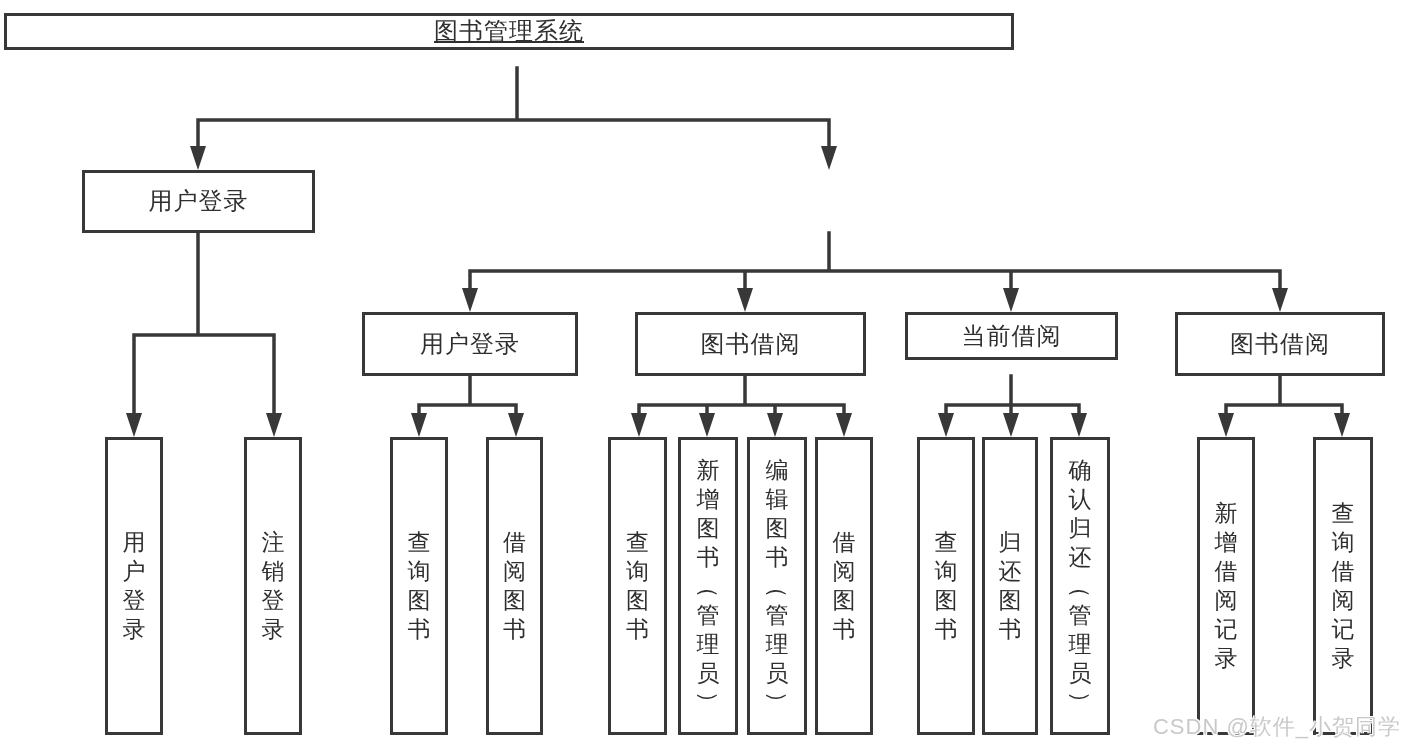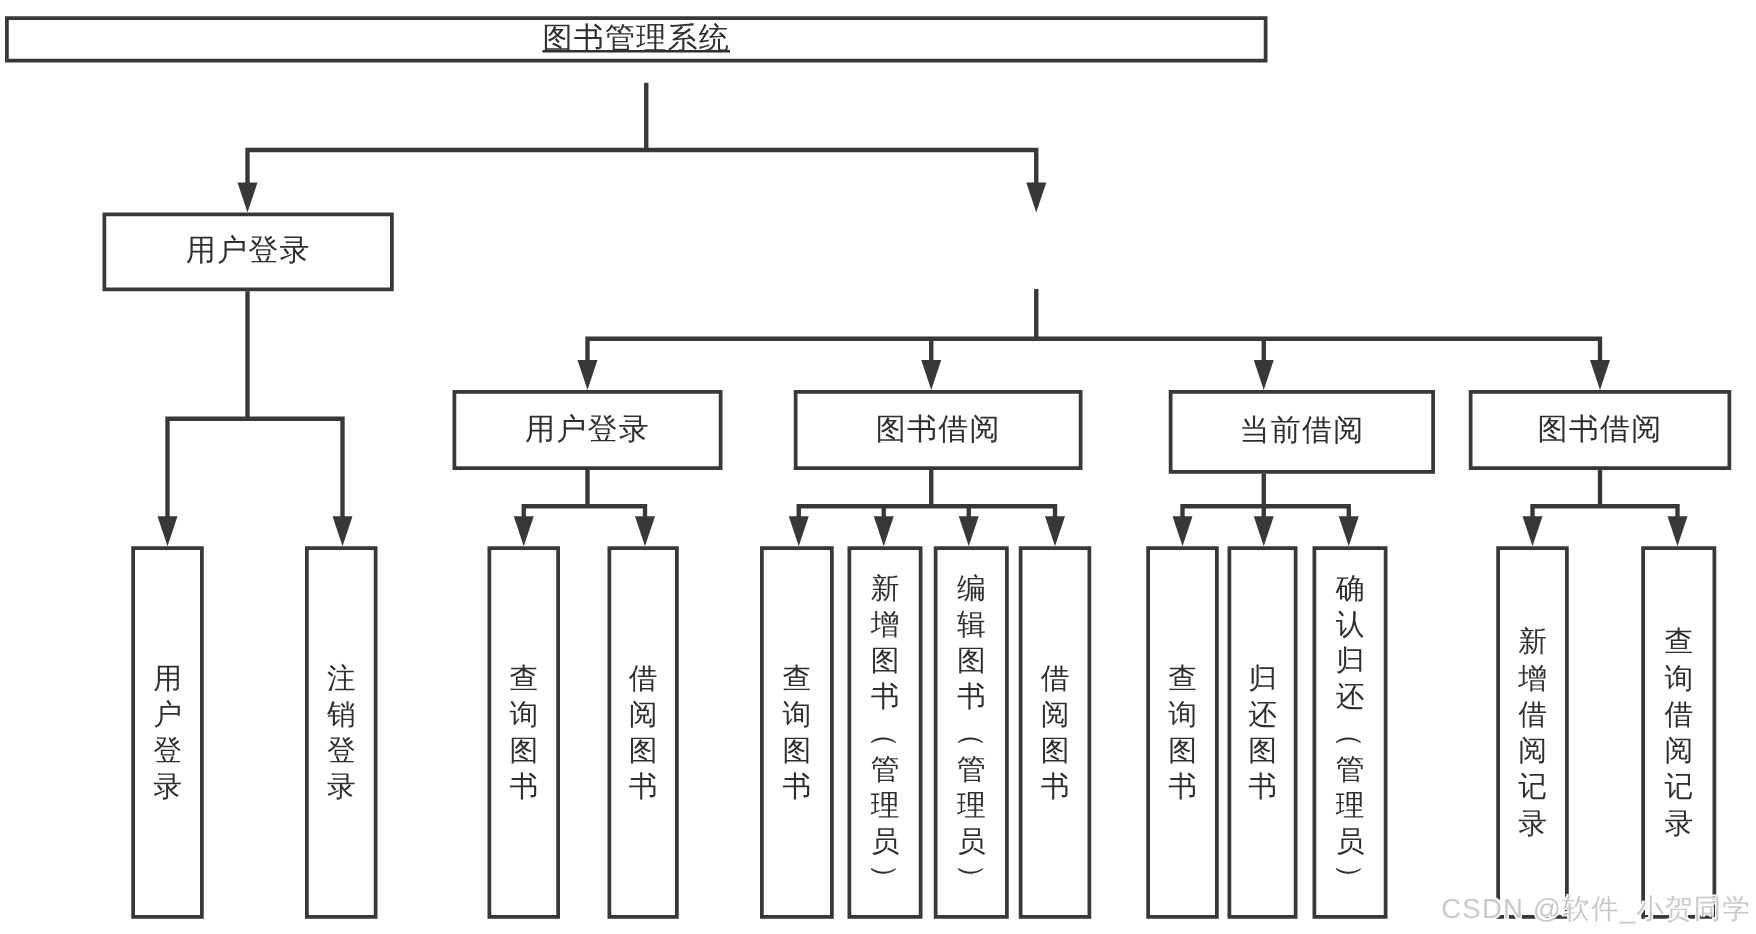--- a/index.html
+++ b/index.html
@@ -62,21 +62,21 @@
       M1071,413 L1087,413 L1079,437 Z
       M1218,413 L1234,413 L1226,437 Z M1334,413 L1350,413 L1342,437 Z"></path>
   </svg>
 
   <div class="box" style="left:4px;top:13px;width:1010px;height:37px;text-decoration:underline;">图书管理系统</div>
 
   <div class="box" style="left:82px;top:170px;width:233px;height:63px;text-align:center;">用户登录</div>
 
   <div class="box" style="left:362px;top:312px;width:216px;height:64px;">用户登录</div>
   <div class="box" style="left:635px;top:312px;width:231px;height:64px;">图书借阅</div>
-  <div class="box" style="left:905px;top:312px;width:213px;height:67px;margin-left:30px;">当前借阅</div>
+  <div class="box" style="left:905px;top:312px;width:213px;height:48px;">当前借阅</div>
   <div class="box" style="left:1175px;top:312px;width:210px;height:64px;">图书借阅</div>
 
   <div class="box vbox" style="left:105px;top:437px;width:58px;height:298px;">
       <span>用</span>
       <span>户</span>
       <span>登</span>
       <span>录</span>
     </div>
   <div class="box vbox" style="left:244px;top:437px;width:58px;height:298px;">
       <span>注</span>

